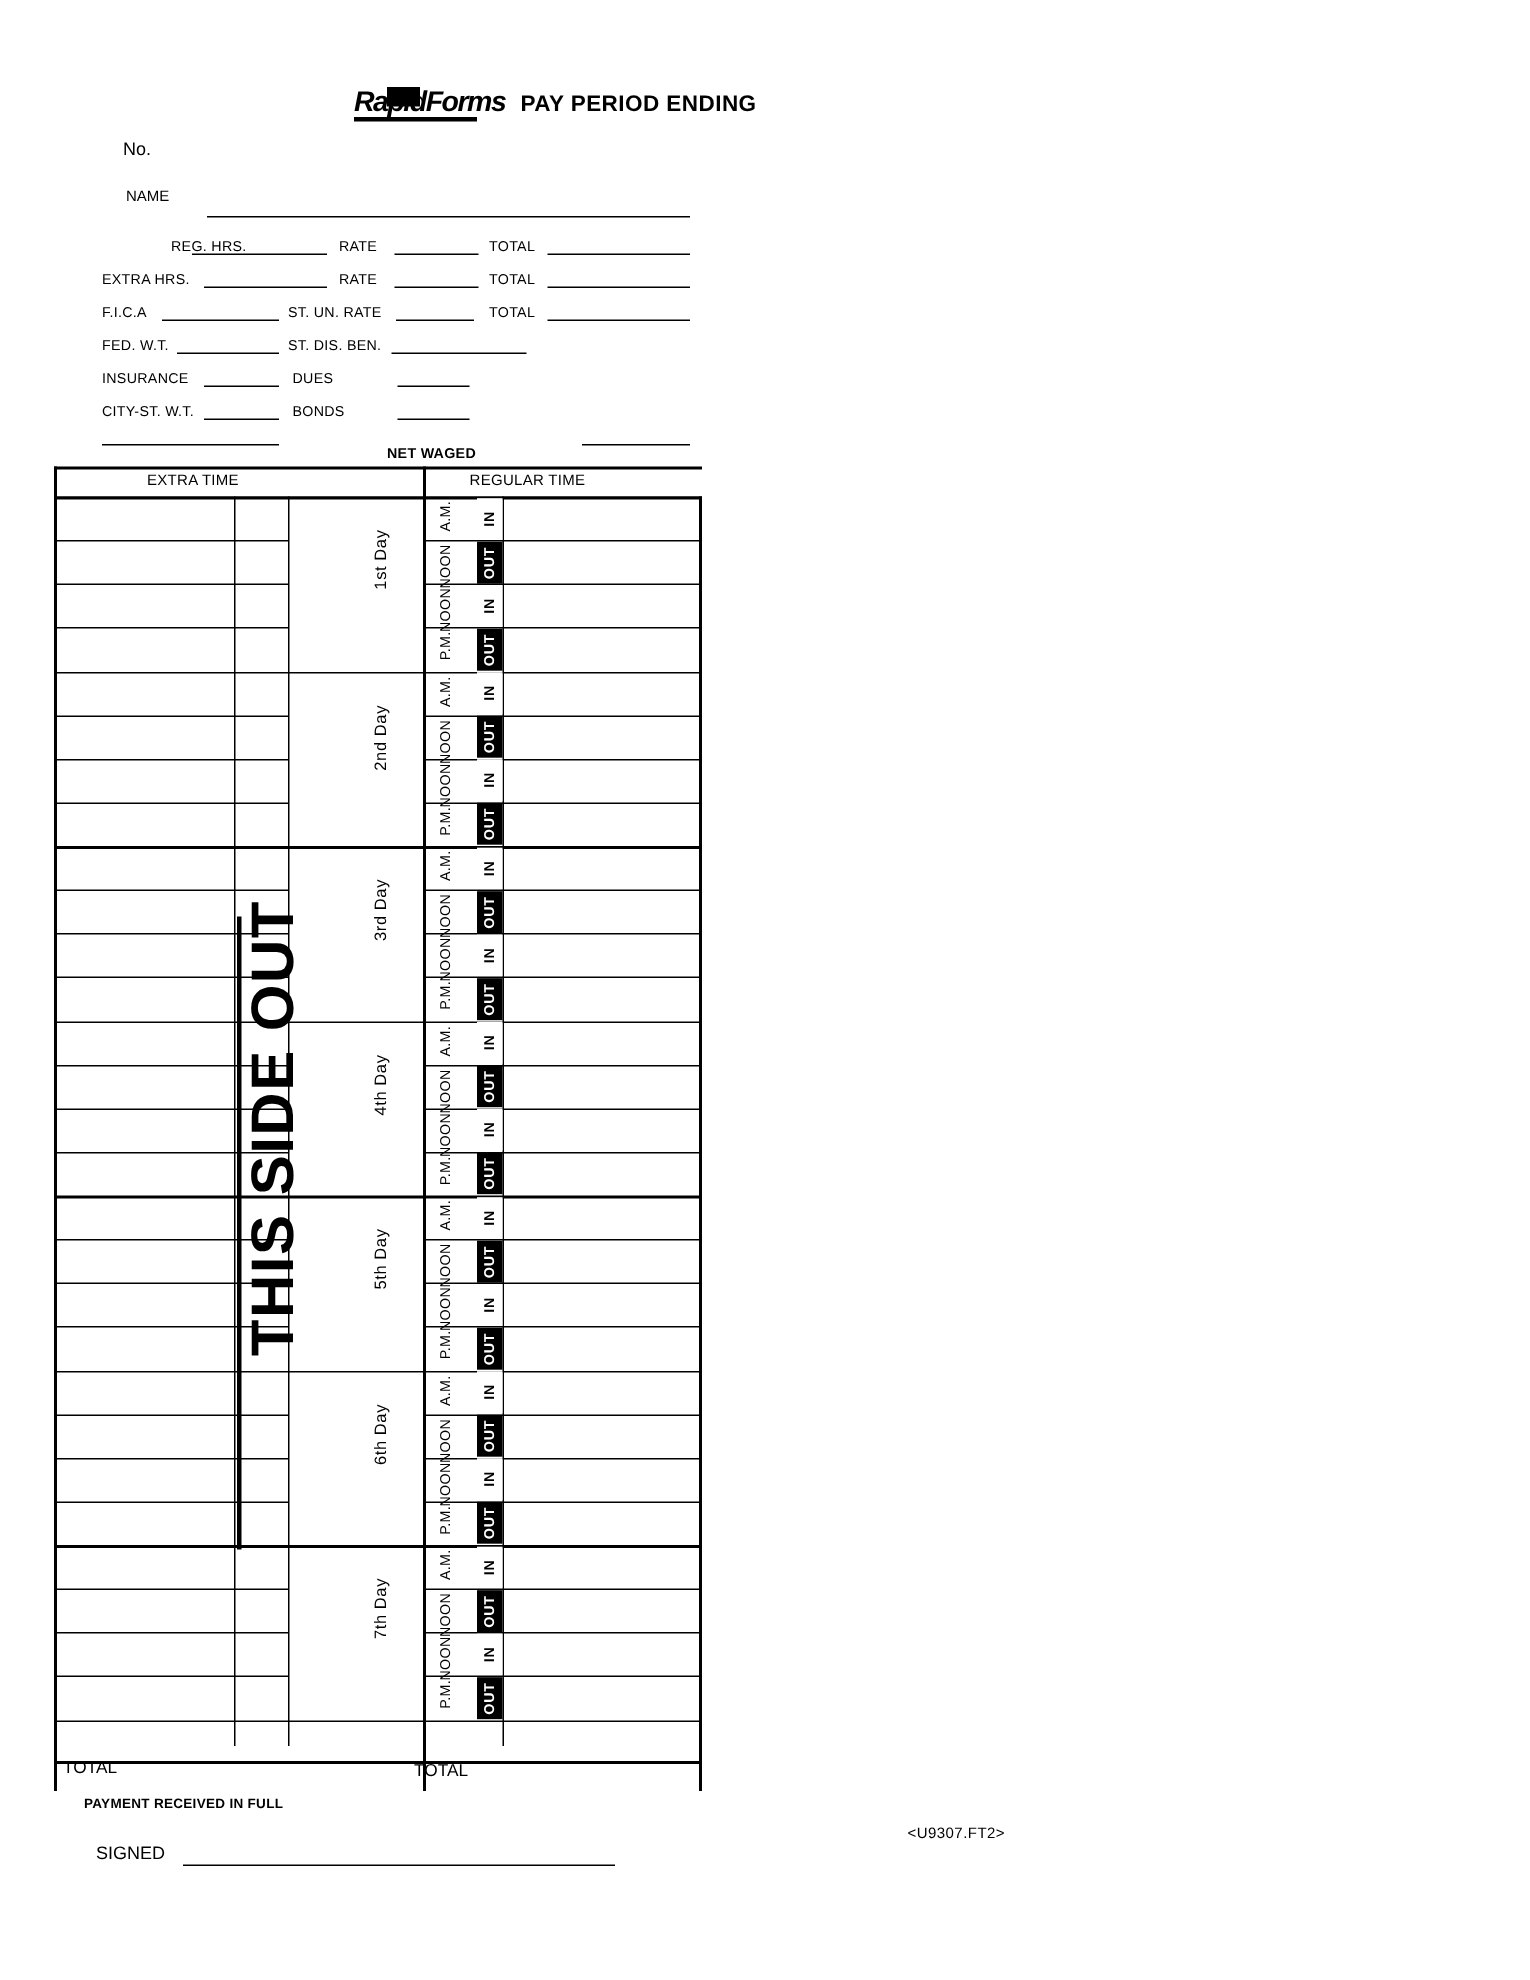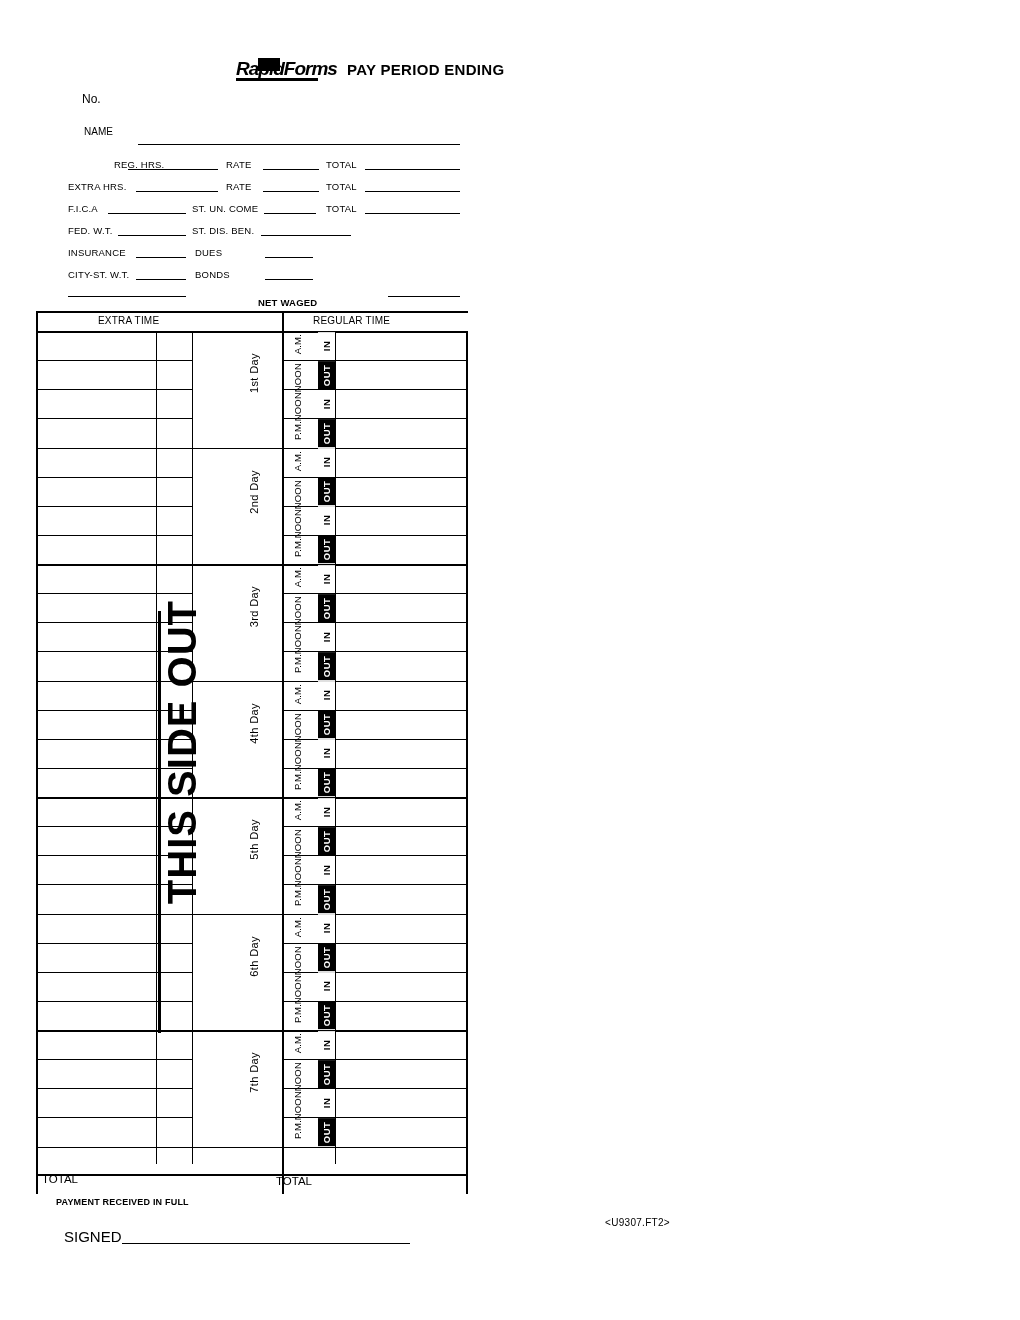--- a/index.html
+++ b/index.html
@@ -223,21 +223,21 @@
     left: 56px;
     top: 1197px;
     font-size: 9px;
     font-weight: bold;
     letter-spacing: 0.2px;
   }
   .signed {
     position: absolute;
     left: 64px;
     top: 1228px;
-    font-size: 15px;
+    font-size: 12px;
     text-align: center;
   }
   .signed-rule {
     position: absolute;
     left: 122px;
     top: 1243px;
     width: 288px;
     border-bottom: 1.2px solid #000;
   }
   .formcode {
@@ -275,21 +275,21 @@
         <span class="lbl" style="left: 0px;">EXTRA HRS.</span>
         <span class="rule" style="left: 68px; width: 82px;"></span>
         <span class="lbl" style="left: 158px;">RATE</span>
         <span class="rule" style="left: 195px; width: 56px;"></span>
         <span class="lbl" style="left: 258px;">TOTAL</span>
         <span class="rule" style="left: 297px; width: 95px;"></span>
       </div>
       <div class="pay-row">
         <span class="lbl" style="left: 0px;">F.I.C.A</span>
         <span class="rule" style="left: 40px; width: 78px;"></span>
-        <span class="lbl" style="left: 124px;">ST. UN. COME</span>
+        <span class="lbl" style="left: 124px;">ST. UN. RATE</span>
         <span class="rule" style="left: 196px; width: 52px;"></span>
         <span class="lbl" style="left: 258px;">TOTAL</span>
         <span class="rule" style="left: 297px; width: 95px;"></span>
       </div>
       <div class="pay-row">
         <span class="lbl" style="left: 0px;">FED. W.T.</span>
         <span class="rule" style="left: 50px; width: 68px;"></span>
         <span class="lbl" style="left: 124px;">ST. DIS. BEN.</span>
         <span class="rule" style="left: 193px; width: 90px;"></span>
       </div>

